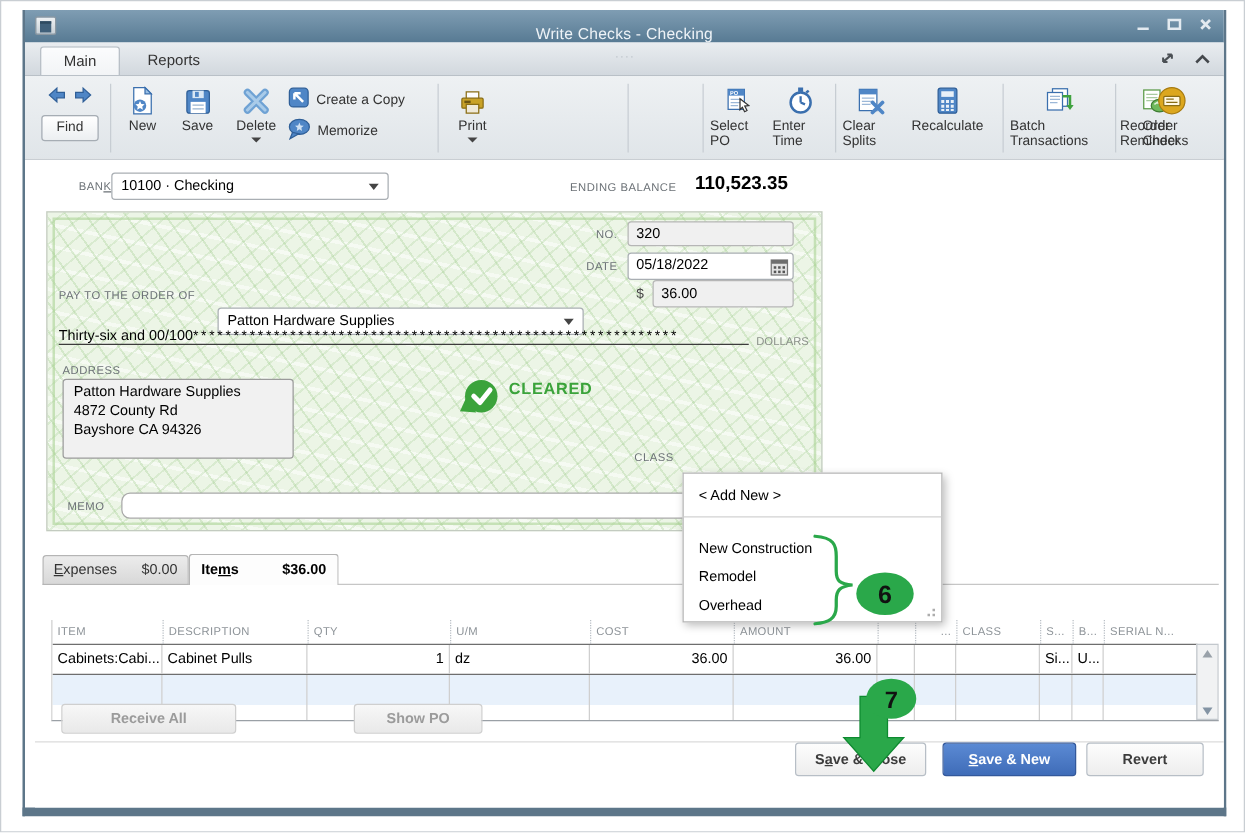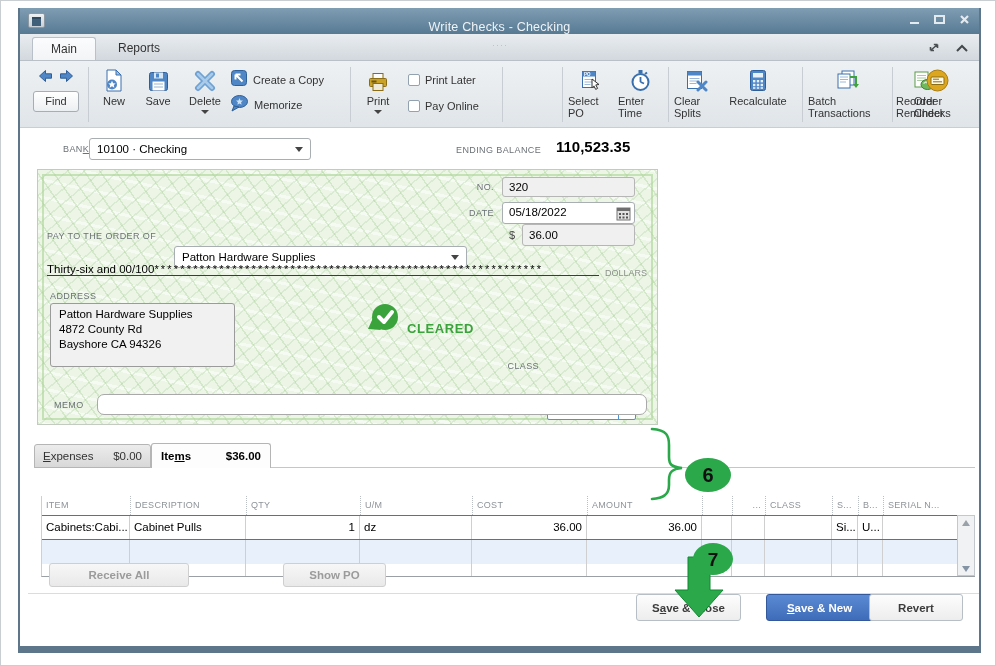--- a/index.html
+++ b/index.html
@@ -85,21 +85,21 @@
   .row2 .dcell{line-height:22px;}
   .row3{background:#fff;height:12px;}
   .vscroll{position:absolute;right:0;top:19px;bottom:0;width:18px;background:#f1f2f3;border:1px solid #c3c8cd;}
   .sb-up,.sb-dn{position:absolute;left:0;right:0;height:13px;display:flex;align-items:center;justify-content:center;}
   .sb-up{top:0;} .sb-dn{bottom:0;}
   .tri-up{width:0;height:0;border-left:4px solid transparent;border-right:4px solid transparent;border-bottom:6px solid #99a1a9;}
   .tri-dn{width:0;height:0;border-left:4px solid transparent;border-right:4px solid transparent;border-top:6px solid #8494a4;}
   
   .gbtn{background:linear-gradient(#f7f7f7,#e9e9e9);border:1px solid #cfcfcf;border-radius:3px;color:#9b9b9b;font-weight:bold;font-size:11.5px;text-align:center;}
   .btn{background:linear-gradient(#fdfdfd,#ededed);border:1px solid #b7bec6;border-radius:3px;color:#3c3c3c;font-weight:bold;font-size:11.5px;text-align:center;}
-  .btn-blue{background:linear-gradient(#5b8ad4,var(--save-new-blue));border:1px solid #33589b;border-radius:3px;color:#fff;font-weight:bold;font-size:11.5px;text-align:center;margin-left:12px;}
+  .btn-blue{background:linear-gradient(#5b8ad4,var(--save-new-blue));border:1px solid #33589b;border-radius:3px;color:#fff;font-weight:bold;font-size:11.5px;text-align:center;}
   .u{text-decoration:underline;}
   .anno{position:absolute;left:0;top:0;z-index:60;pointer-events:none;}
   .anno-fill{fill:var(--accent-green);}
   .anno-stroke{stroke:var(--accent-green);fill:none;}
   .flex-c{display:flex;align-items:center;justify-content:center;}
 </style>
 </head>
 <body>
 
 <div class="stage">
@@ -212,30 +212,20 @@
         <div class="tb-icon">
             <svg width="22" height="21">
               <rect x="6" y="2.5" width="10" height="6" fill="#fdfdfd" stroke="#8a6d14"></rect>
               <rect x="2.5" y="7.5" width="17" height="8" rx="1" fill="#c9a227" stroke="#8a6d14"></rect>
               <rect x="4.5" y="9.5" width="5" height="2" fill="#6d5510"></rect>
               <rect x="6" y="12.5" width="10" height="7" fill="#efe9d8" stroke="#8a6d14"></rect>
             </svg>
           </div>
         <div class="tb-label">Print</div>
         <div class="tb-caret"></div>
-      </div>
-      <div class="tb-abs" style="left:388px;width:88px;align-items:flex-start;">
-        <div class="tb-row" style="margin-top:9px;">
-          <span class="cb"></span>
-          <span class="tb-rowlabel">Print Later</span>
-        </div>
-        <div class="tb-row" style="margin-top:6px;">
-          <span class="cb"></span>
-          <span class="tb-rowlabel">Pay Online</span>
-        </div>
       </div>
       <div class="tb-sep" style="left:482px;"></div>
 
       <div class="tb-sep" style="left:542px;"></div>
 
       <div class="tb-abs" style="left:598px;width:44px;">
         <div class="tb-icon">
             <svg width="21" height="23">
               <rect x="8.5" y="1" width="4" height="3.5" fill="#3a6fae"></rect>
               <line x1="15" y1="5" x2="17" y2="3.5" stroke="#3a6fae" stroke-width="2"></line>
@@ -368,21 +358,21 @@
           <span class="words-line"><span>Thirty-six and 00/100</span><span class="stars">************************************************************</span></span><span class="dollars">DOLLARS</span>
         </div>
 
         <div class="abs lbl" style="left:12px;top:121px;">ADDRESS</div>
         <div class="abs addr-box" style="left:12px;top:133px;width:185px;height:64px;">
           <div>Patton Hardware Supplies</div>
           <div>4872 County Rd</div>
           <div>Bayshore CA 94326</div>
         </div>
 
-        <div class="abs" style="left:328px;top:133px;display:flex;align-items:flex-end;gap:7px;">
+        <div class="abs" style="left:328px;top:133px;display:flex;align-items:flex-start;gap:7px;">
           <span><svg width="34" height="31">
                 <polygon points="2,26 15,27 7,15" fill="#3ba33b"></polygon>
                 <circle cx="19" cy="14" r="13" fill="#3ba33b"></circle>
                 <polyline points="13,14 18,19 26,9" fill="none" stroke="#fff" stroke-width="4" stroke-linecap="round" stroke-linejoin="round"></polyline>
               </svg></span>
           <span class="cleared-txt">CLEARED</span>
         </div>
 
         <div class="abs lbl" style="left:441px;top:191px;width:60px;text-align:right;">CLASS</div>
         <div class="abs class-field" style="left:509px;top:184px;width:89px;height:22px;">
@@ -477,20 +467,32 @@
       <div class="abs" style="left:0;top:465px;width:951px;height:1px;background:#dcdcdc;"></div>
 
       <div class="abs btn flex-c" style="left:608px;top:466px;width:105px;height:27px;">
           <span><span>S</span><span class="u">a</span><span>ve &amp; Close</span></span>
         </div>
       <div class="abs btn-blue flex-c" style="left:726px;top:466px;width:107px;height:27px;">
           <span><span class="u">S</span><span>ave &amp; New</span></span>
         </div>
       <div class="abs btn flex-c" style="left:841px;top:466px;width:94px;height:27px;">Revert</div>
 
+      <div class="abs class-dd" style="left:518px;top:250px;width:208px;height:120px;">
+        <div class="dd-item" style="top:7px;">&lt; Add New &gt;</div>
+        <div class="dd-sep"></div>
+        <div class="dd-item" style="top:49px;">New Construction</div>
+        <div class="dd-item" style="top:72px;">Remodel</div>
+        <div class="dd-item" style="top:95px;">Overhead</div>
+        <div class="dd-grip">
+            <i style="right:0;bottom:0;"></i>
+            <i style="right:4px;bottom:0;"></i>
+            <i style="right:0;bottom:4px;"></i>
+          </div>
+      </div>
     </div>
   </div>
 
   <svg class="anno" width="996" height="666">
     <path class="anno-stroke" d="M651 428 C666 429 668 435 668 444 L668 456 C668 464 671 466 681 467 C671 468 668 471 668 479 L668 484 C668 494 662 497 651 498" stroke-width="2.6" stroke-linecap="round"></path>
     <ellipse class="anno-fill" cx="707" cy="474" rx="23" ry="17"></ellipse>
     <text x="707" y="481" text-anchor="middle" font-size="20" font-weight="bold" fill="#111" font-family="Liberation Sans">6</text>
     <polygon class="anno-fill" points="687,556 709,556 709,589 722,589 698,616 674,589 687,589" stroke="#0e8a30" stroke-width="1"></polygon>
     <ellipse class="anno-fill" cx="712" cy="558" rx="20" ry="16"></ellipse>
     <text x="712" y="565" text-anchor="middle" font-size="19" font-weight="bold" fill="#111" font-family="Liberation Sans">7</text>

